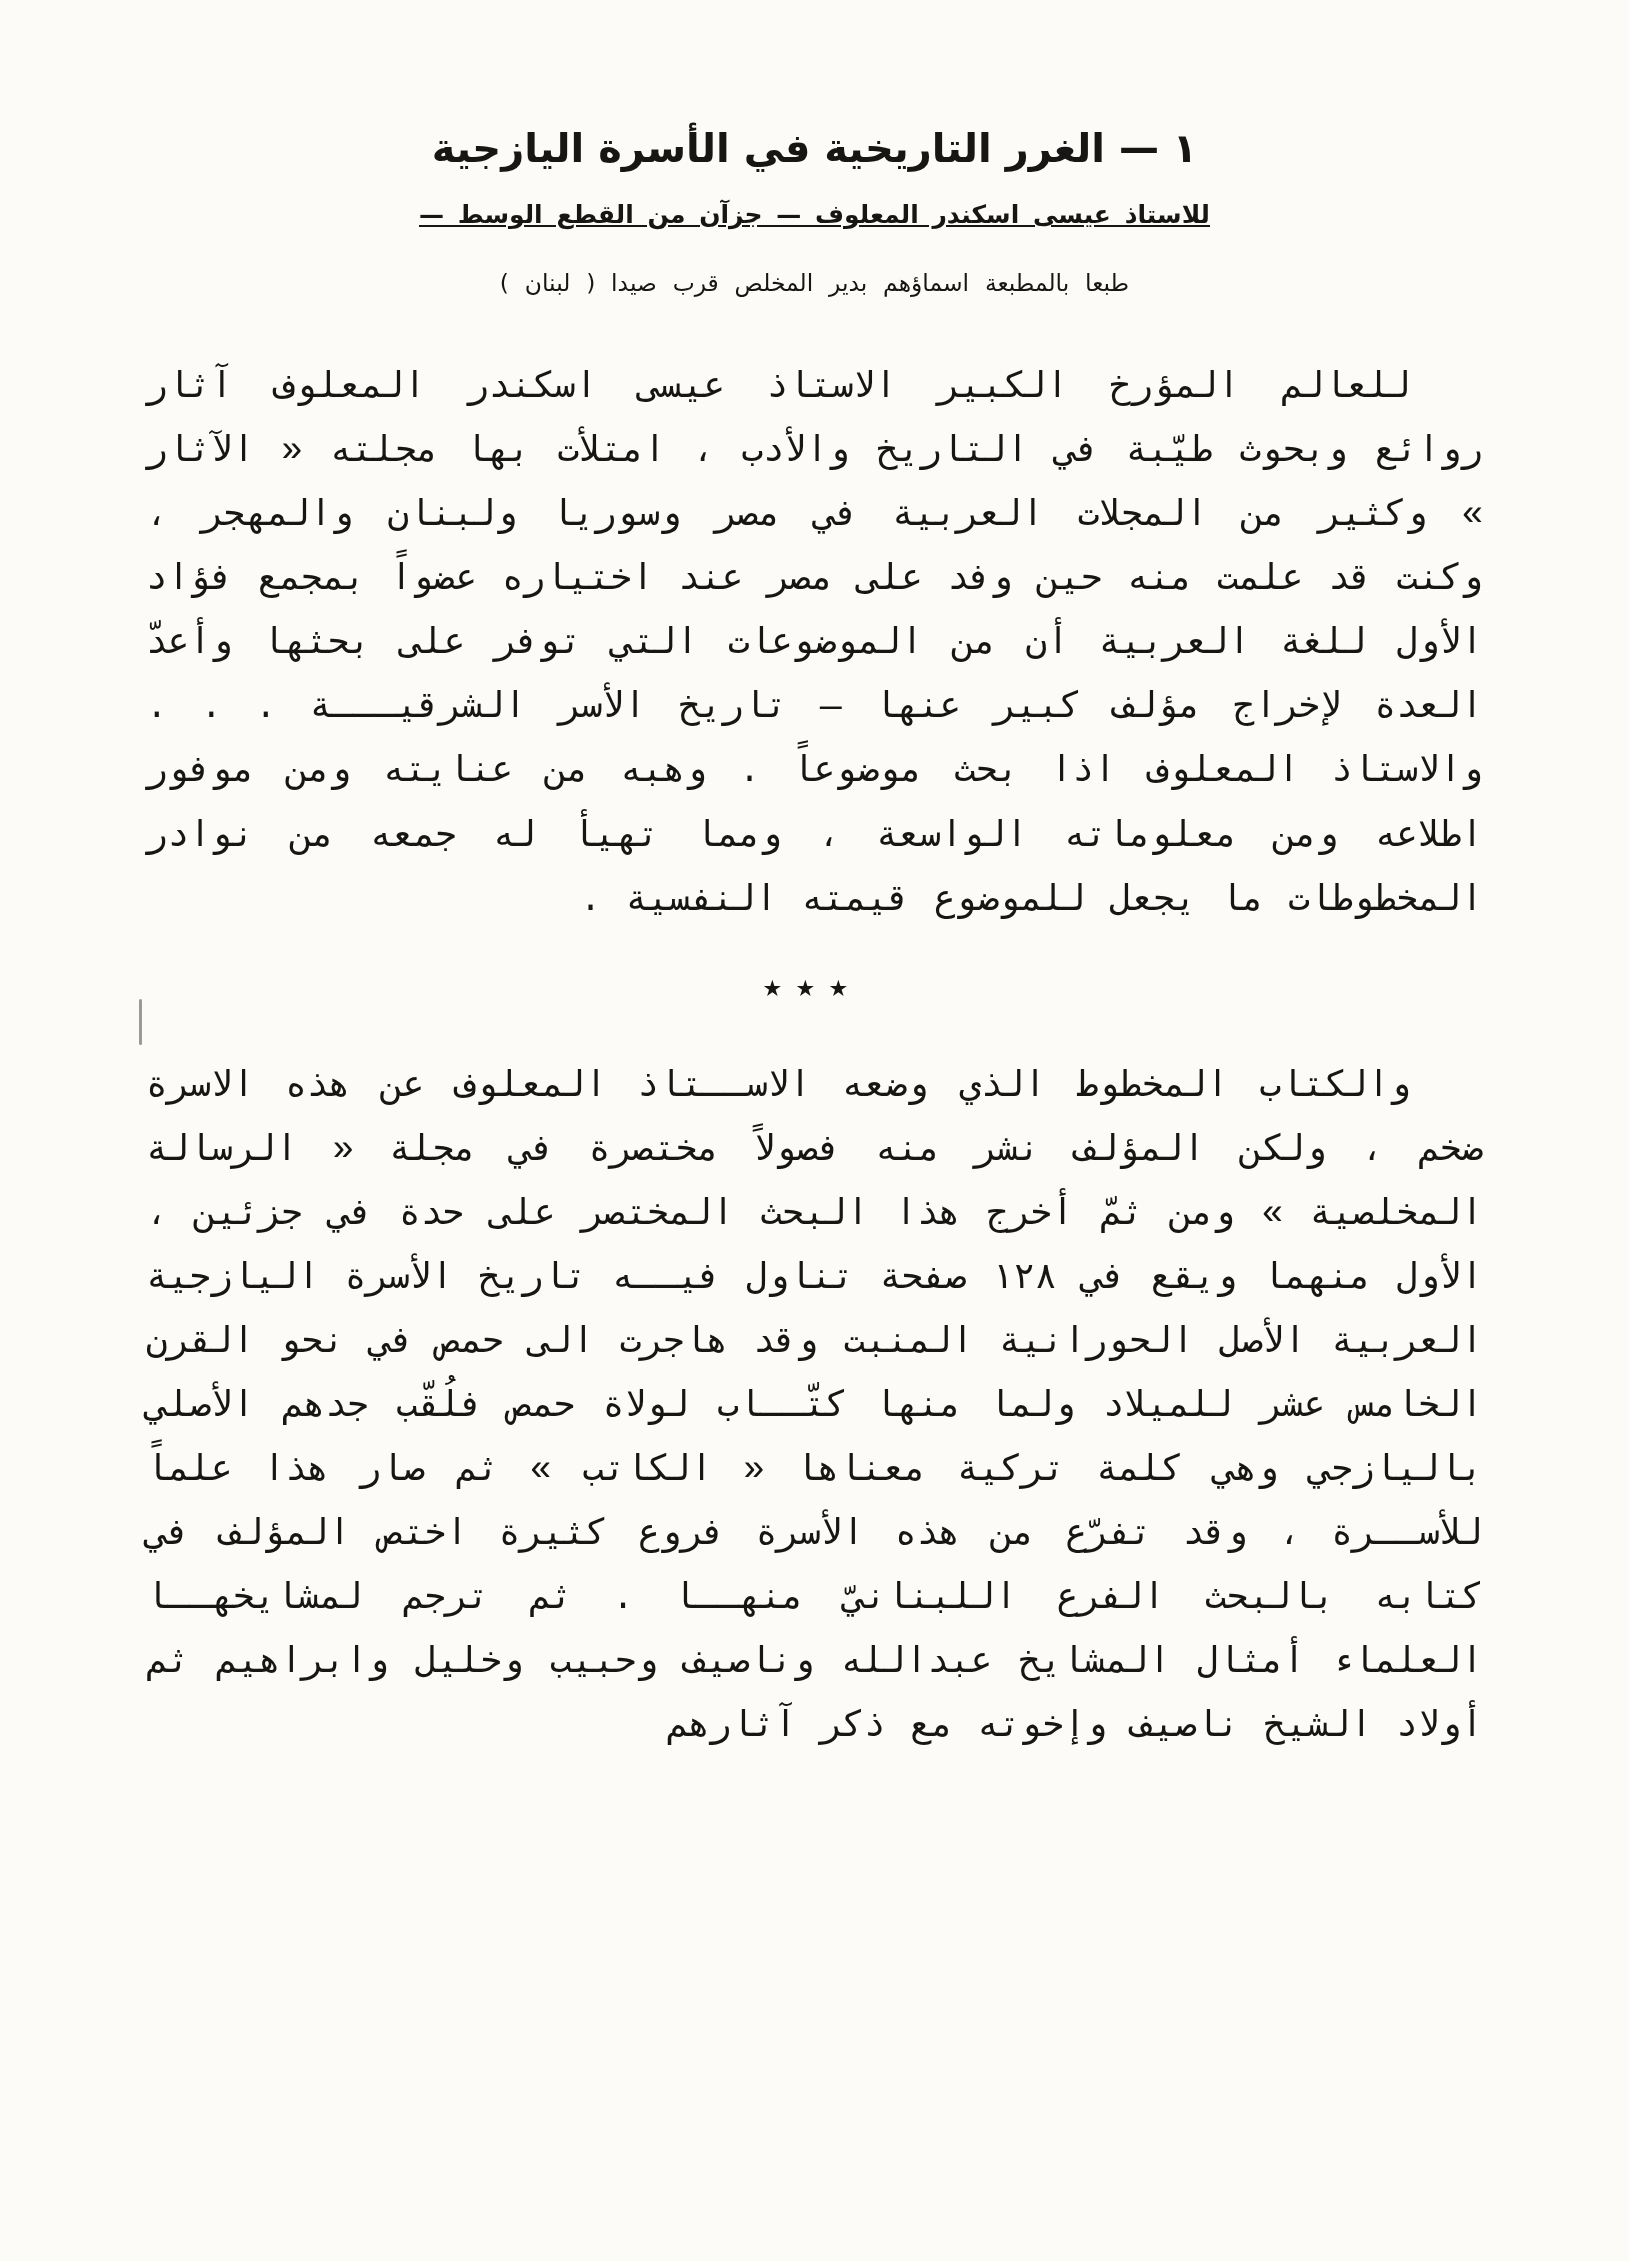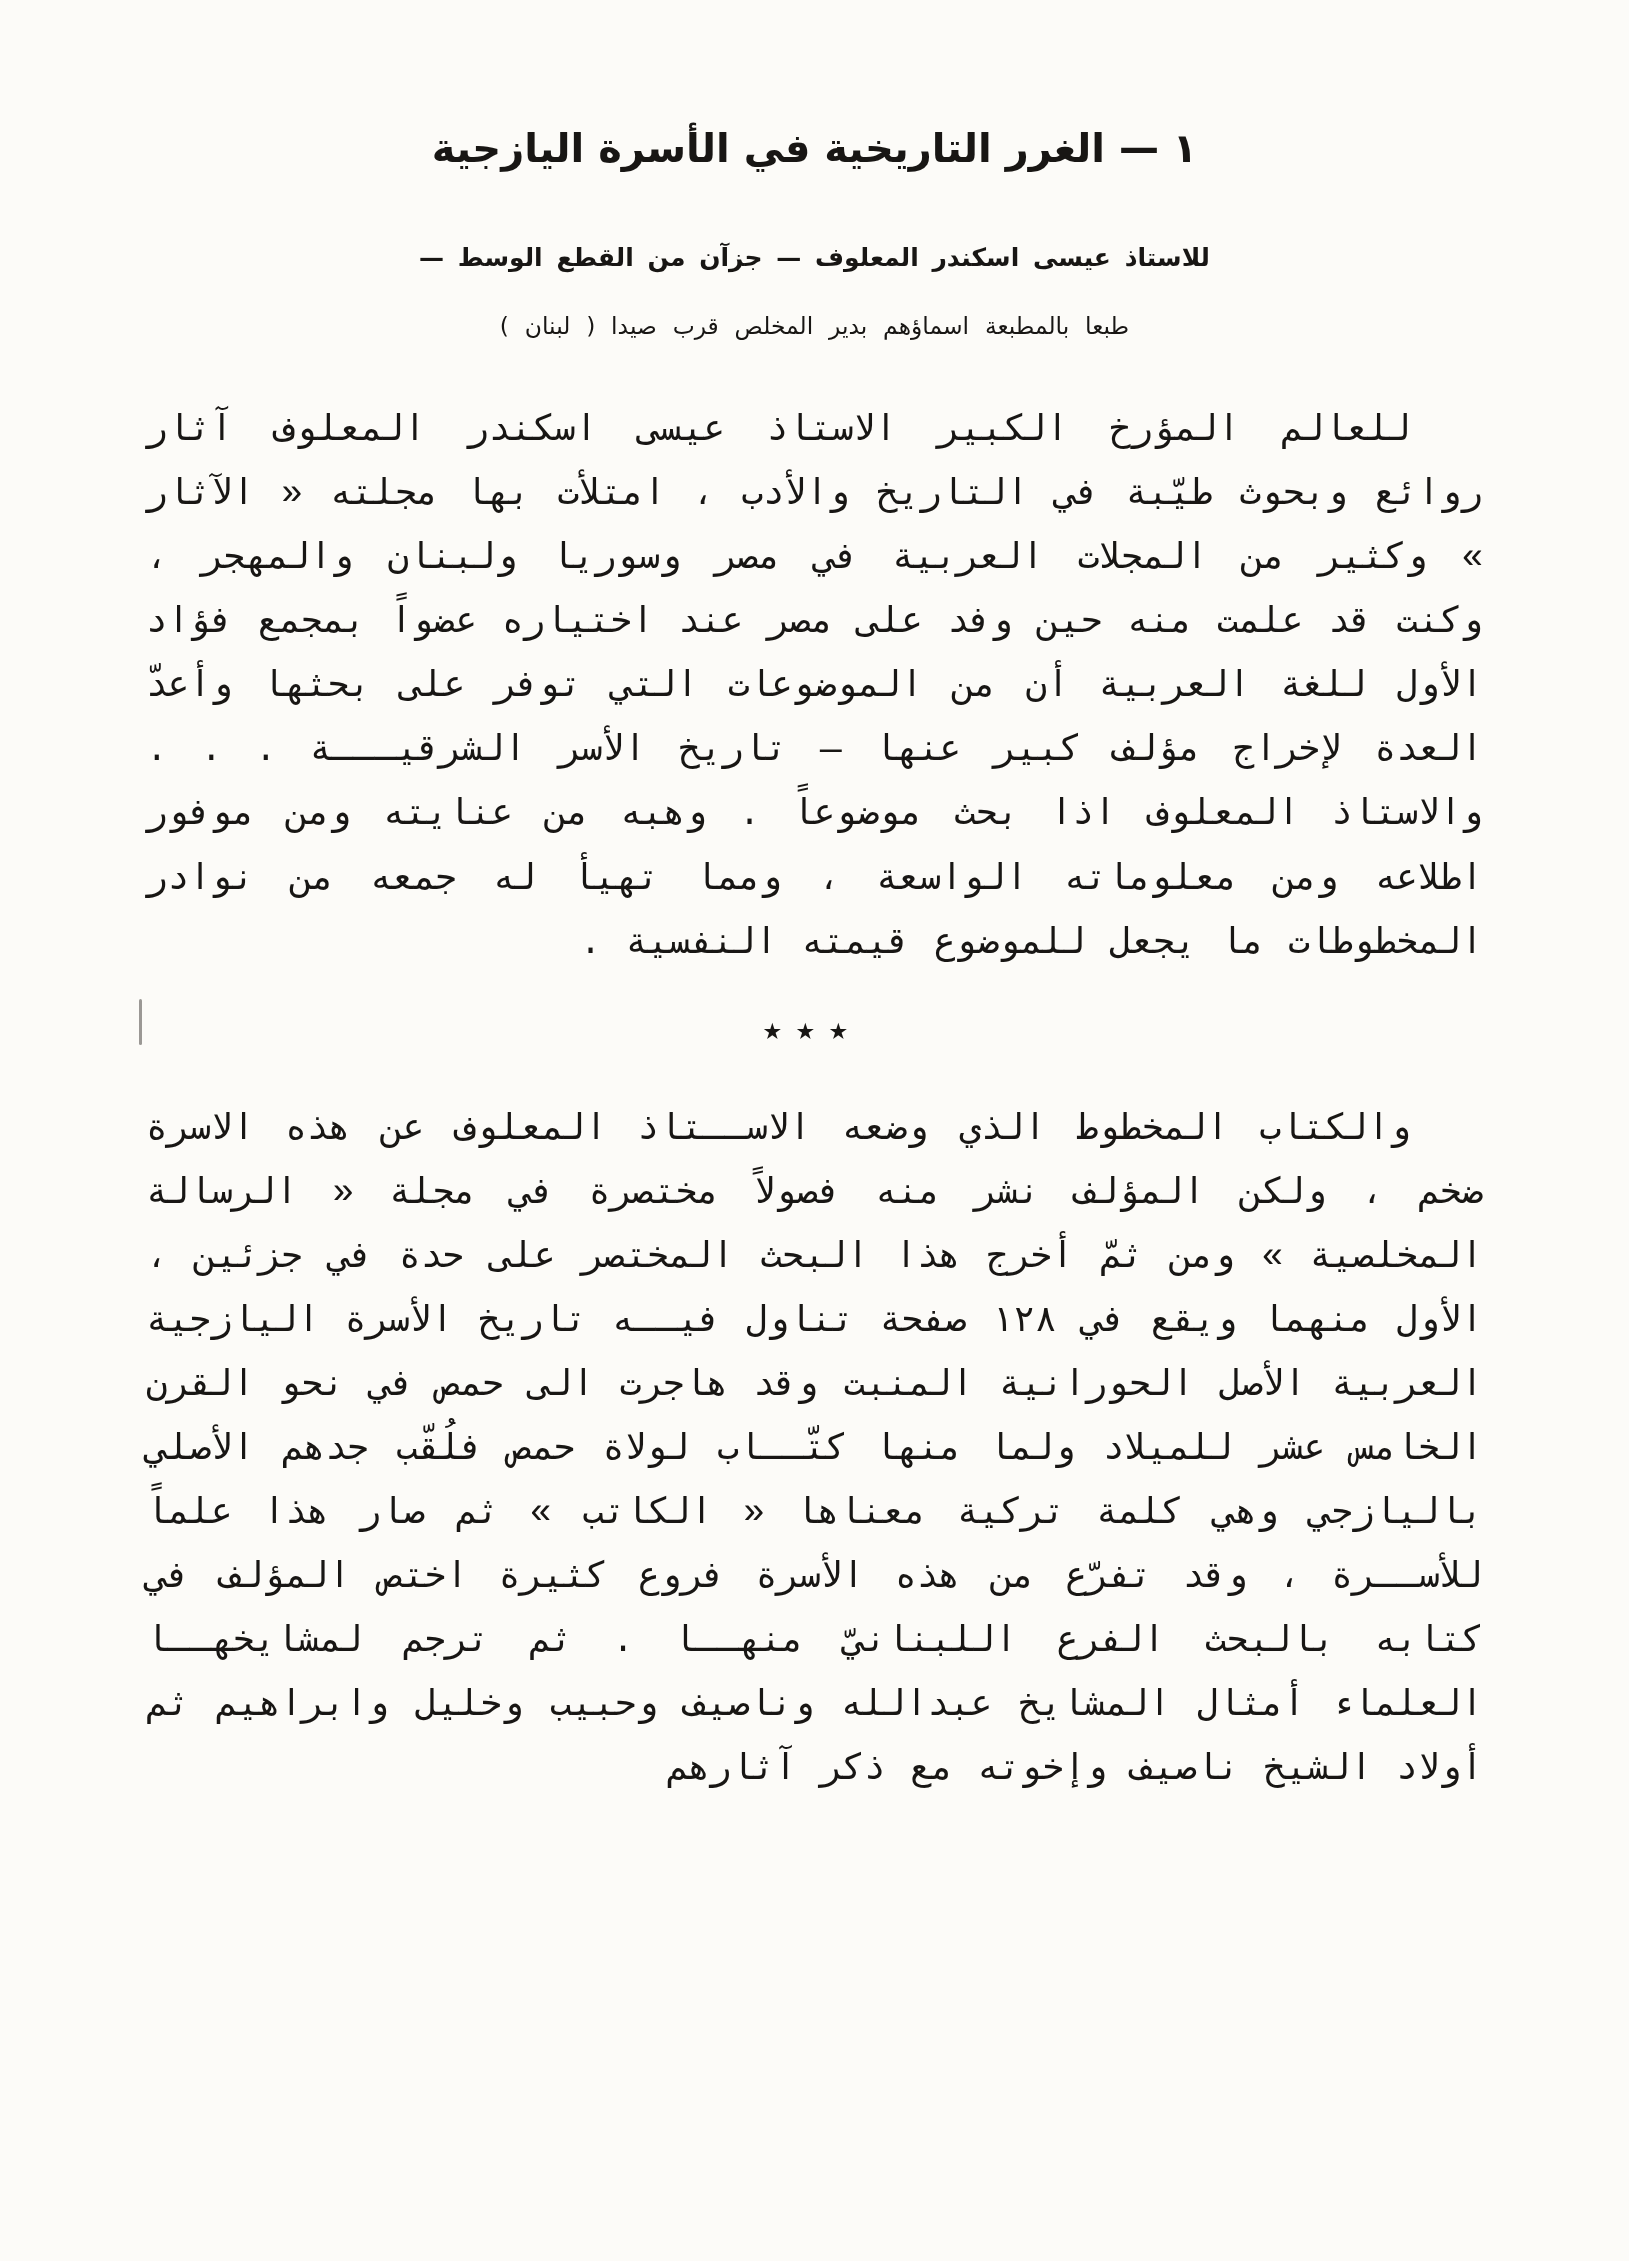--- a/index.html
+++ b/index.html
@@ -14,32 +14,33 @@
     margin: 0 auto;
     background: #fcfbf8;
     color: #181614;
     font-family: "DejaVu Sans", sans-serif;
     direction: rtl;
     box-sizing: border-box;
     padding: 125px 146px 100px 146px;
     overflow: hidden;
   }
   .title {
-    margin: 0 0 72px 0;
+    margin: 0 0 29px 0;
     text-align: center;
     font-size: 40px;
     font-weight: bold;
     letter-spacing: 0.8px;
   }
   .byline {
     text-align: center;
     font-size: 25px;
     font-weight: bold;
     margin: 0 0 40px 0;
     word-spacing: 5px;
+    text-decoration: underline;
   }
   .imprint {
     text-align: center;
     font-size: 23.4px;
     margin: 0 0 59px 0;
     word-spacing: 8.4px;
   }
   p.body {
     margin: 0 0 33px 0;
     font-size: 36px;

